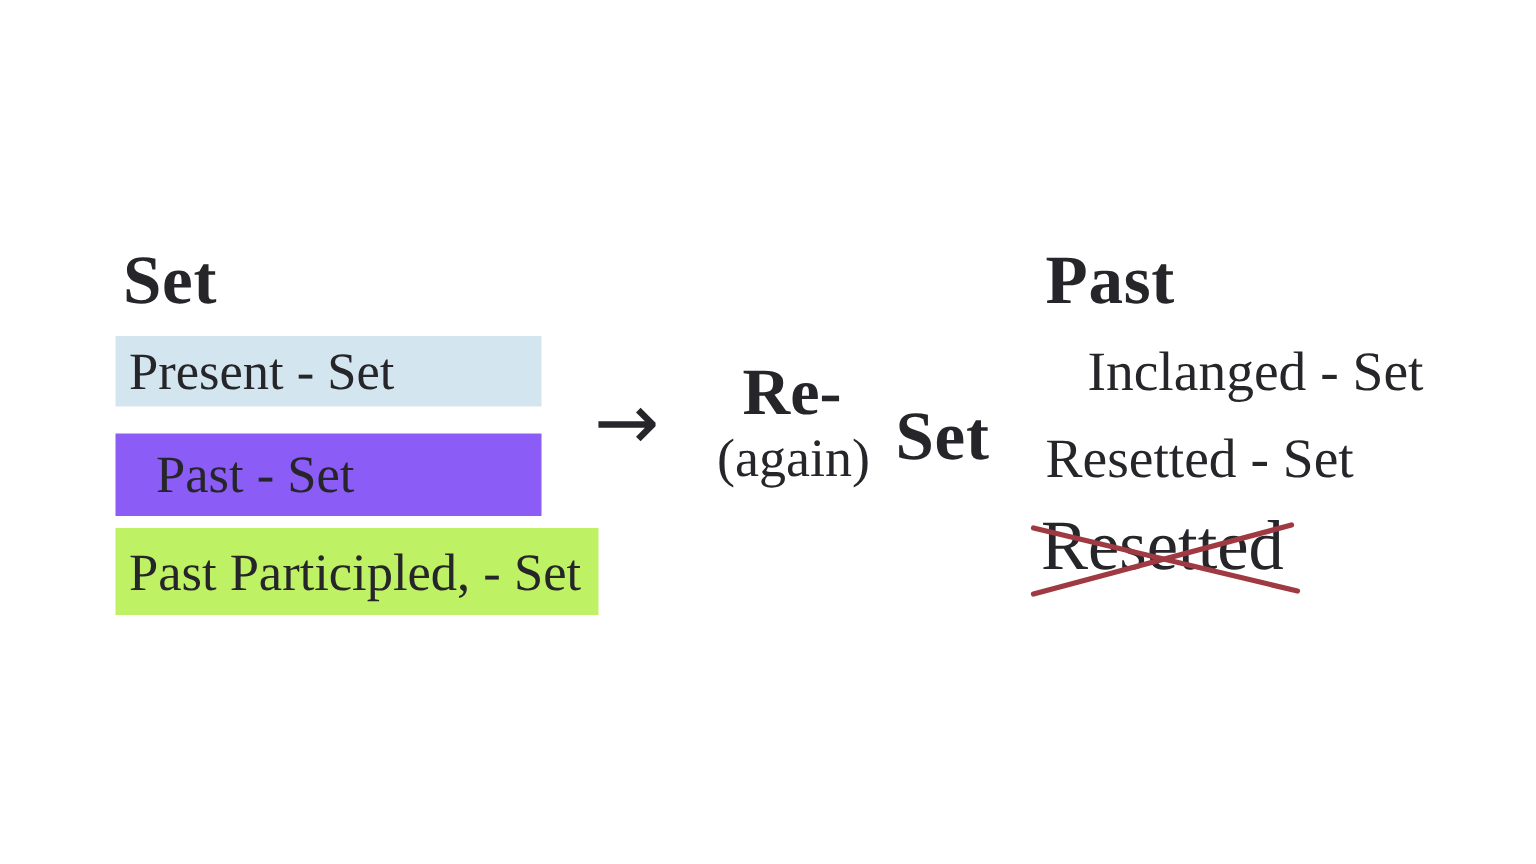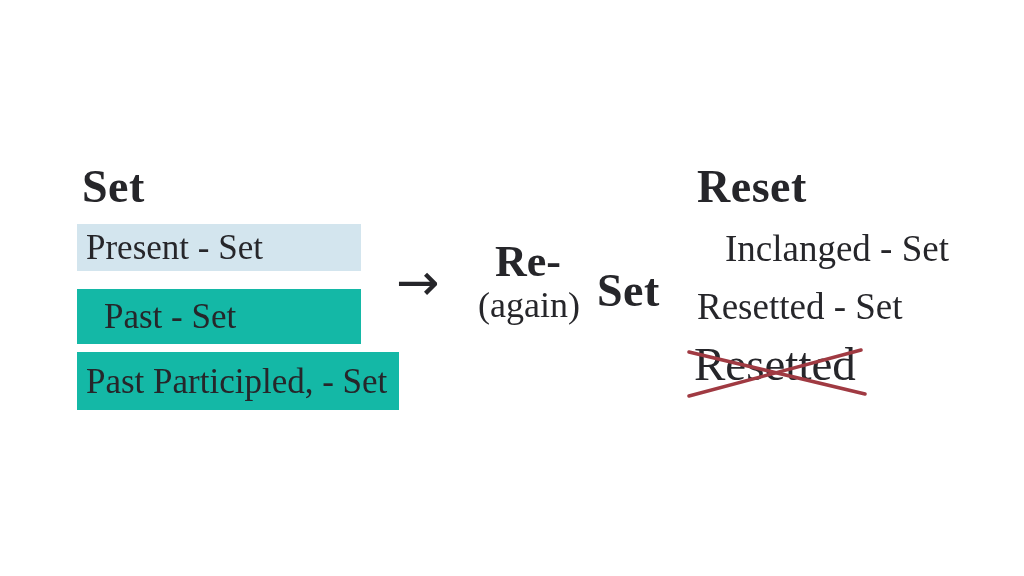--- a/index.html
+++ b/index.html
@@ -67,34 +67,34 @@
 </style>
 </head>
 <body style="background: rgb(255, 255, 255); color: rgb(38, 38, 42);">
 
 <div>
 
   <div class="abs title left-title">Set</div>
 
   <div class="abs row row1" style="background: rgb(211, 229, 238);">Present - Set</div>
 
-  <div class="abs row row2" style="background: #14b8a6; padding-left: 27px;">Past - Set</div>
+  <div class="abs row row2" style="background: #8b5cf6; padding-left: 27px;">Past - Set</div>
 
-  <div class="abs row row3" style="background: #14b8a6;">Past Participled, - Set</div>
+  <div class="abs row row3" style="background: #bef264;">Past Participled, - Set</div>
 
   <div class="abs arrow">→</div>
 
   <div class="abs re-block">
     <div class="re">Re-</div>
     <div class="again">(again)</div>
   </div>
 
   <div class="abs mid-set">Set</div>
 
-  <div class="abs title right-title">Reset</div>
+  <div class="abs title right-title">Past</div>
 
   <div class="abs r-row r-row1">Inclanged - Set</div>
 
   <div class="abs r-row r-row2">Resetted - Set</div>
 
   <div class="abs crossed">
     <span>Resetted</span>
     <svg class="cross" viewBox="0 0 182 56" xmlns="http://www.w3.org/2000/svg">
       <line x1="3" y1="8" x2="179" y2="50" stroke-width="3.5" stroke-linecap="round" stroke="#a03a42"></line>
       <line x1="3" y1="52" x2="175" y2="6" stroke-width="3.5" stroke-linecap="round" stroke="#a03a42"></line>

